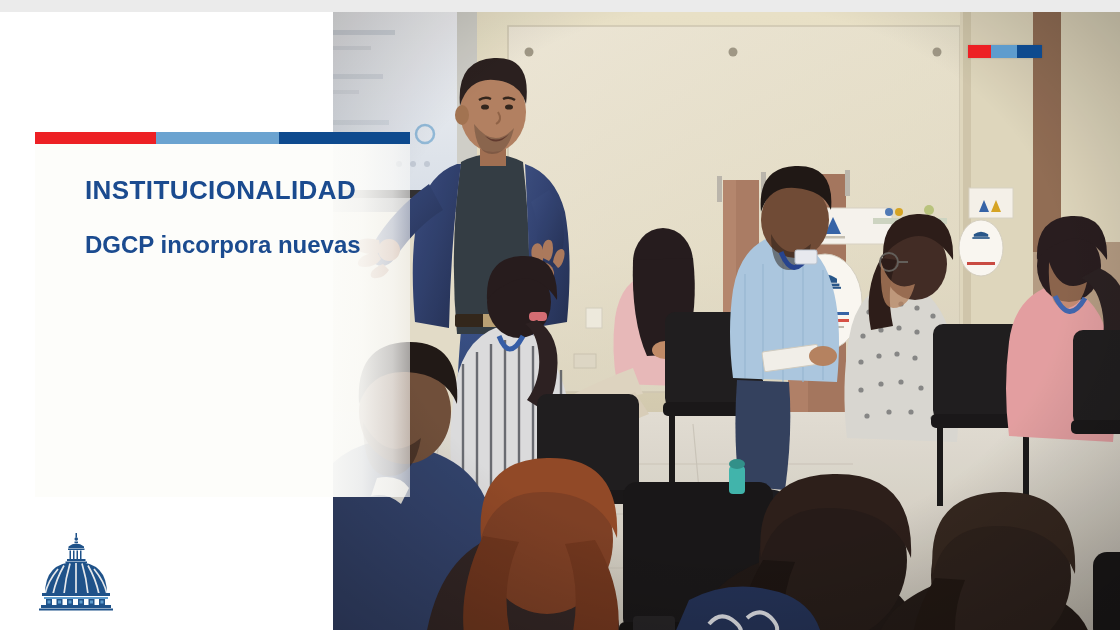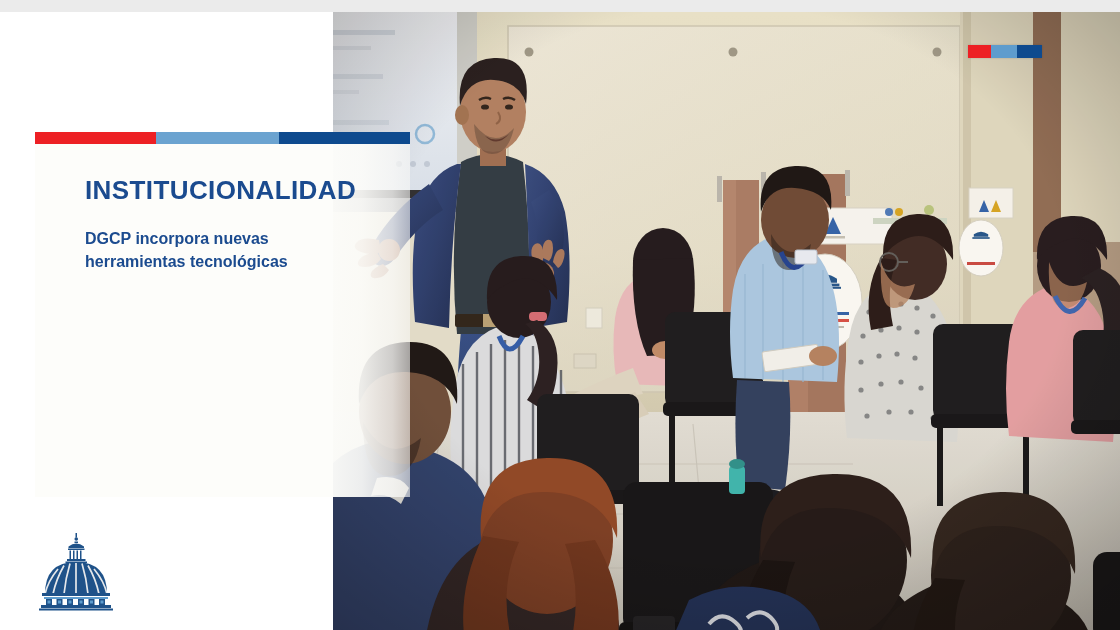--- a/index.html
+++ b/index.html
@@ -83,21 +83,21 @@
   .eyebrow {
     font-size:26px;
     font-weight:bold;
     letter-spacing:.4px;
     color:#1b4b8f;
     line-height:1.1;
     margin-bottom:22px;
     white-space:nowrap;
   }
   .headline {
-    font-size:16px;
+    font-size:24px;
     font-weight:bold;
     color:#1b4b8f;
     line-height:1.46;
     max-width:330px;
   }
   .headline .ln { display:block; white-space:nowrap; }
 
   
   .logo {
     position:absolute;
@@ -535,21 +535,20 @@
     <div class="card-bar">
       <div class="seg bar-red"></div>
       <div class="seg bar-lblue"></div>
       <div class="seg bar-dblue"></div>
     </div>
 
     <div class="card-inner">
       <div class="eyebrow">INSTITUCIONALIDAD</div>
       <div class="headline">
         <span class="ln">DGCP incorpora nuevas</span>
-        <span class="ln">herramientas tecnológicas</span>
       </div>
     </div>
   </div>
 
   <div class="logo">
     <svg viewBox="0 0 168 164" xmlns="http://www.w3.org/2000/svg">
       <g fill="#1f5289">
 
         <path d="M83 6 l3 0 0 9 -3 0 z"></path>
         <circle cx="84.5" cy="18" r="3.6"></circle>

